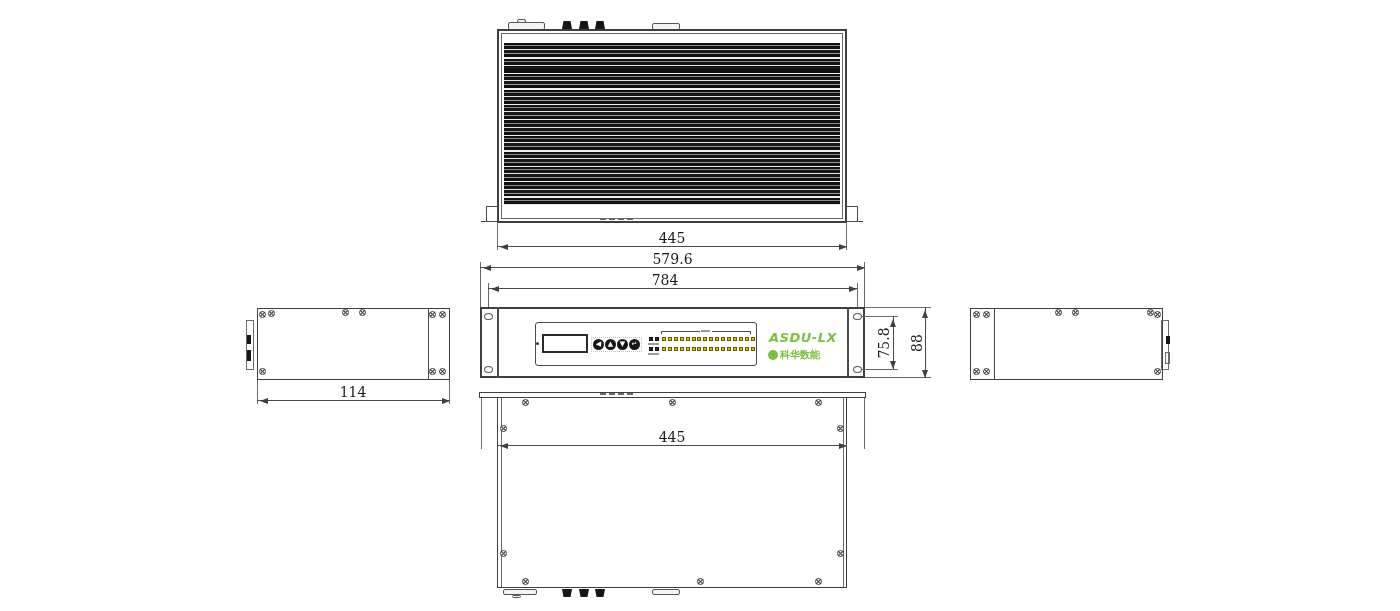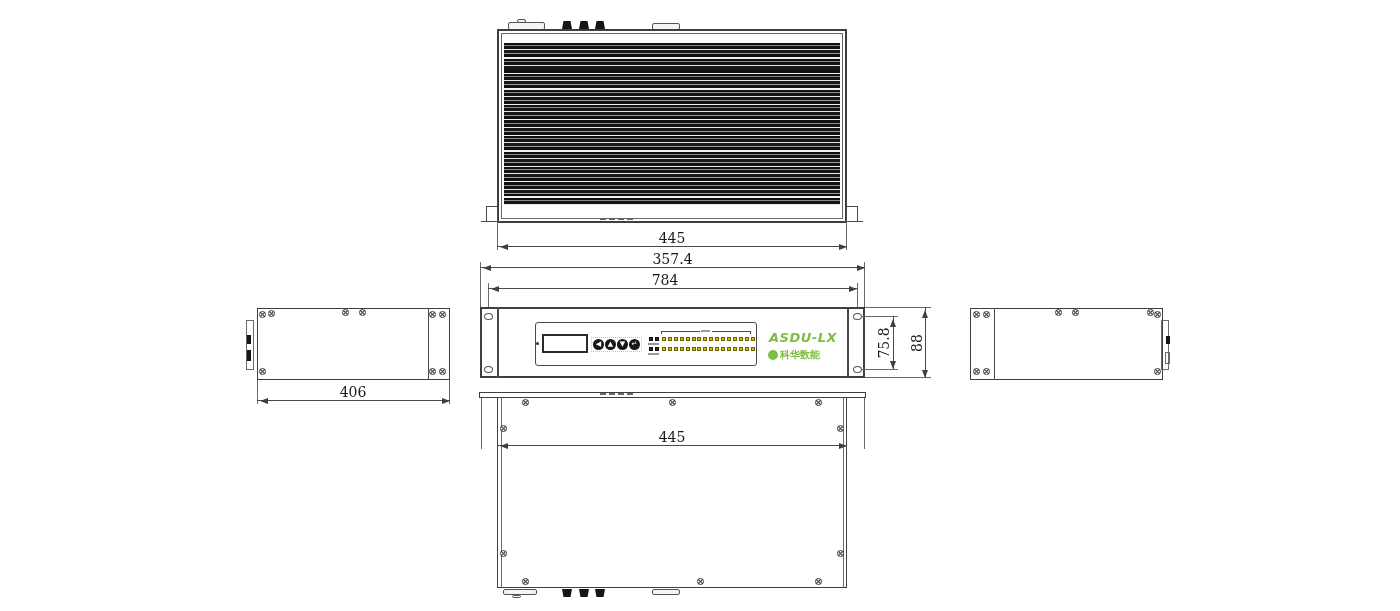--- a/index.html
+++ b/index.html
@@ -83,21 +83,21 @@
   </div>
 
   <div>
 
     <div>
       <div class="ext" style="left:480px;top:262px;width:1px;height:45px;"></div>
       <div class="ext" style="left:864px;top:262px;width:1px;height:45px;"></div>
       <div class="ln" style="left:480px;top:267px;width:385px;height:1px;"></div>
       <div class="ar l" style="left:480px;top:264.5px;"></div>
       <div class="ar r" style="left:857px;top:264.5px;"></div>
-      <div class="dimtxt" style="left:630px;top:252px;width:85px;">357.4</div>
+      <div class="dimtxt" style="left:630px;top:252px;width:85px;">579.6</div>
     </div>
 
     <div>
       <div class="ext" style="left:488px;top:283px;width:1px;height:30px;"></div>
       <div class="ext" style="left:857px;top:283px;width:1px;height:30px;"></div>
       <div class="ln" style="left:488px;top:288px;width:369px;height:1px;"></div>
       <div class="ar l" style="left:488px;top:285.5px;"></div>
       <div class="ar r" style="left:849px;top:285.5px;"></div>
       <div class="dimtxt" style="left:630px;top:273px;width:70px;">784</div>
     </div>
@@ -199,21 +199,21 @@
     <div class="abs" style="left:247px;top:350px;width:4px;height:11px;background:#161616;"></div>
     <div class="box" style="left:257px;top:308px;width:193px;height:72px;border-width:1.5px;"></div>
     <div class="ln" style="left:428px;top:308px;width:1px;height:72px;"></div>
 
     <div>
       <div class="ext" style="left:257px;top:380px;width:1px;height:24px;"></div>
       <div class="ext" style="left:449px;top:380px;width:1px;height:24px;"></div>
       <div class="ln" style="left:257px;top:400px;width:193px;height:1px;"></div>
       <div class="ar l" style="left:257px;top:397.5px;"></div>
       <div class="ar r" style="left:442px;top:397.5px;"></div>
-      <div class="dimtxt" style="left:318px;top:385px;width:70px;">406</div>
+      <div class="dimtxt" style="left:318px;top:385px;width:70px;">114</div>
     </div>
   </div>
 
   <div>
     <div class="box" style="left:970px;top:308px;width:193px;height:72px;border-width:1.5px;"></div>
     <div class="ln" style="left:994px;top:308px;width:1px;height:72px;"></div>
     <div class="thinbox" style="left:1161px;top:320px;width:8px;height:50px;"></div>
     <div class="abs" style="left:1166px;top:336px;width:4px;height:8px;background:#161616;"></div>
     <div class="thinbox" style="left:1165px;top:352px;width:5px;height:12px;"></div>
   </div>

